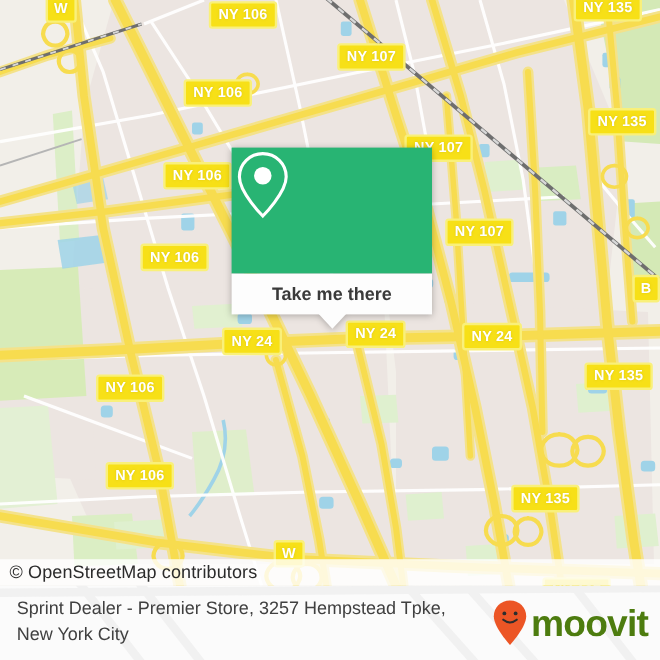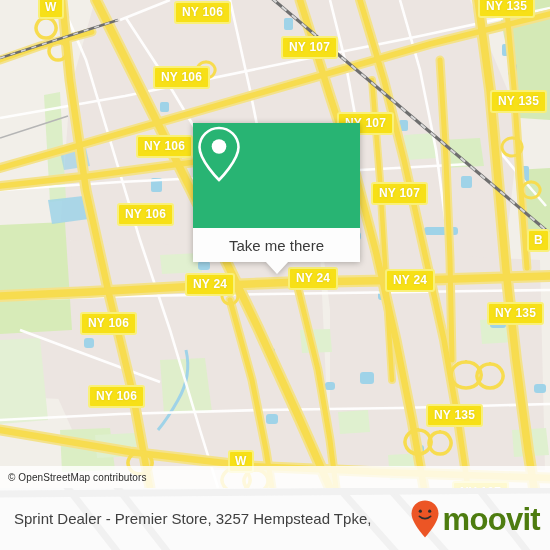--- a/index.html
+++ b/index.html
@@ -18,38 +18,38 @@
   .map svg{position:absolute;left:0;top:0;}
 
   
   .attrib{
     position:absolute;left:0;bottom:0;width:550px;height:22px;
     background:rgba(255,255,255,0.80);
     display:flex;align-items:center;
     z-index:30;
   }
   .attrib span{
-    font-size:10px;color:#2b2b2b;padding-left:8px;letter-spacing:0.1px;
+    font-size:15px;color:#2b2b2b;padding-left:8px;letter-spacing:0.1px;
   }
 
   
   .popup{
     position:absolute;left:193px;top:123px;width:167px;
     z-index:25;
     filter:drop-shadow(0 1px 3px rgba(0,0,0,0.28));
   }
   .popup-img{
     height:105px;background:#2bb673;background:#28b473;
     display:flex;align-items:center;justify-content:center;
   }
   .popup-img svg{display:block;}
   .popup-btn{
     height:34px;background:#fdfdfd;
     display:flex;align-items:center;justify-content:center;
-    font-size:15px;color:#3a3a3a;
+    font-size:15px;color:#3a3a3a;font-weight:bold;
   }
   .popup-tail{
     position:absolute;left:50%;transform:translateX(-50%);
     bottom:-12px;width:0;height:0;
     border-left:12px solid transparent;
     border-right:12px solid transparent;
     border-top:13px solid #fdfdfd;
   }
 
   
@@ -290,20 +290,21 @@
         <path d="M110,-10 L180,80"></path>
         <path d="M330,-10 L410,80"></path>
         <path d="M380,-10 L460,80"></path>
         <path d="M470,-10 L540,80"></path>
         <path d="M0,6 L550,2"></path>
       </g>
     </svg>
     <div class="footer-inner">
       <div class="footer-title">
         <div>Sprint Dealer - Premier Store, 3257 Hempstead Tpke,</div>
+        <div>New York City</div>
       </div>
       <div class="brand">
         <svg width="30" height="40" viewBox="0 0 30 40">
           <path d="M15,1.5 C7.3,1.5 1.5,7.4 1.5,14.6 C1.5,24 15,38.5 15,38.5 C15,38.5 28.5,24 28.5,14.6 C28.5,7.4 22.7,1.5 15,1.5 Z" fill="#ec5525"></path>
           <circle cx="10.3" cy="12.2" r="1.6" fill="#2d2d2d"></circle>
           <circle cx="19.7" cy="12.2" r="1.6" fill="#2d2d2d"></circle>
           <path d="M9.4,17.4 q5.6,4.6 11.2,0" stroke="#2d2d2d" stroke-width="1.7" fill="none" stroke-linecap="round"></path>
         </svg>
         <span class="brand-word">moovit</span>
       </div>

